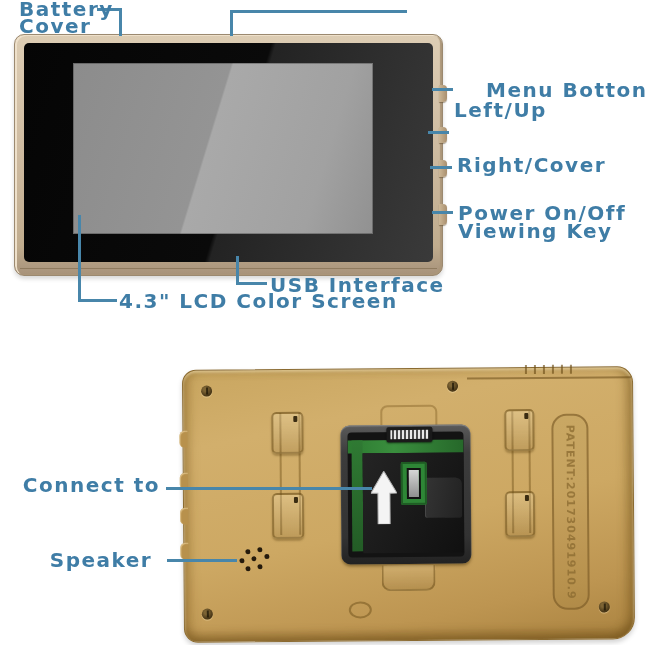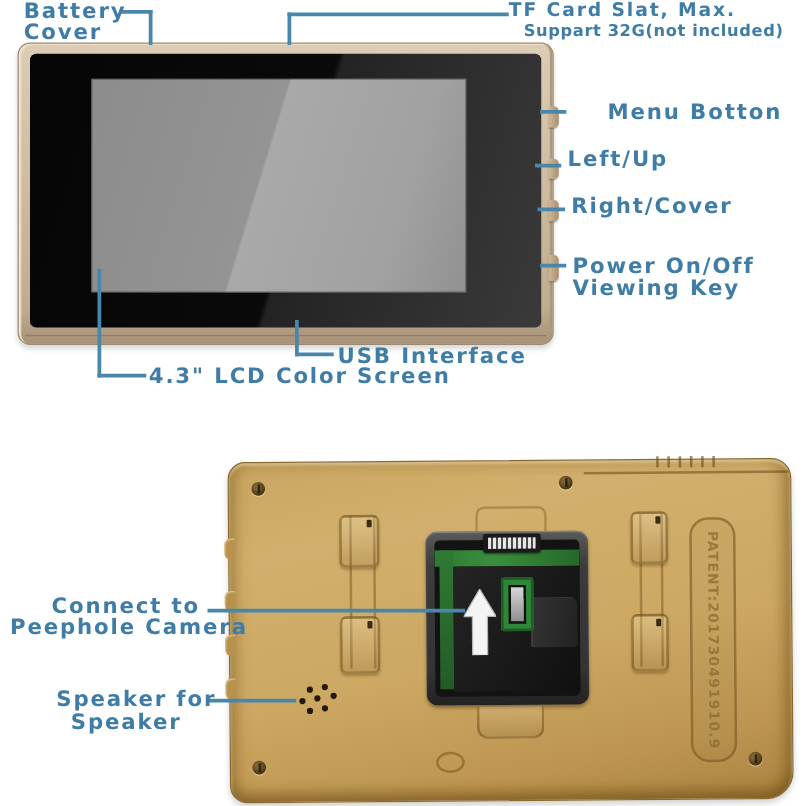--- a/index.html
+++ b/index.html
@@ -2,21 +2,21 @@
 <html><head>
 <meta charset="utf-8">
 <style>
   html,body{margin:0;padding:0;background:#ffffff;}
   #stage{
     position:relative;width:645px;height:645px;background:#ffffff;overflow:hidden;
     font-family:"DejaVu Sans","Liberation Sans",sans-serif;
   }
   
   .lbl{
-    position:absolute;color:#3f7da6;font-weight:700;font-size:17px;
+    position:absolute;color:#3f7da6;font-weight:700;font-size:20px;
     letter-spacing:1.5px;line-height:17px;white-space:pre;
   }
   .lbl .sub{display:block;}
   .aline{position:absolute;background:#4886aa;}
   
   .front{
     position:absolute;left:14px;top:34px;width:427px;height:240px;border-radius:10px;
     background:linear-gradient(180deg,#ddcdb4 0%,#cfbca2 45%,#c0ac8e 88%,#a7927a 100%);
     border:1px solid #9b8970;
     box-shadow:inset 2px 1px 0 #eee0ca,inset -2px -1px 1px #ab9679,0 3px 4px rgba(0,0,0,0.15);
@@ -190,28 +190,27 @@
   <div class="aline" style="left:432px;top:211px;width:21px;height:3px;"></div>
   <div class="aline" style="left:236px;top:256px;width:3px;height:29px;"></div>
   <div class="aline" style="left:236px;top:282px;width:31px;height:3px;"></div>
   <div class="aline" style="left:78px;top:215px;width:3px;height:87px;"></div>
   <div class="aline" style="left:78px;top:299px;width:39px;height:3px;"></div>
   <div class="aline" style="left:166px;top:487px;width:206px;height:3px;"></div>
   <div class="aline" style="left:167px;top:559px;width:70px;height:3px;"></div>
 
   <div class="lbl" style="left:19px;top:1px;"><span class="sub">Battery</span><span class="sub">Cover</span></div>
 
-  <div class="lbl" style="left:407px;top:0px;font-size:15px;"><span class="sub">TF Card Slat, Max.</span><span class="sub" style="font-size:13px;letter-spacing:0.5px;padding-left:12px;">Suppart 32G(not included)</span></div>
 
   <div class="lbl" style="left:486px;top:82px;">Menu Botton</div>
-  <div class="lbl" style="left:454px;top:120px;text-align:right;">Left/Up</div>
+  <div class="lbl" style="left:454px;top:102px;text-align:right;">Left/Up</div>
   <div class="lbl" style="left:457px;top:157px;">Right/Cover</div>
 
   <div class="lbl" style="left:270px;top:277px;">USB Interface</div>
 
   <div class="lbl" style="left:458px;top:204px;line-height:18px;"><span class="sub">Power On/Off</span><span class="sub">Viewing Key</span></div>
   <div class="lbl" style="left:119px;top:293px;">4.3" LCD Color Screen</div>
 
-  <div class="lbl" style="left:8px;top:477px;width:152px;text-align:right;"><span class="sub">Connect to</span><span class="sub">Peephole Camera</span></div>
-
-  <div class="lbl" style="left:45px;top:551px;width:112px;text-align:center;line-height:18px;"><span class="sub">Speaker for</span><span class="sub">Speaker</span></div>
+  <div class="lbl" style="left:8px;top:477px;width:152px;text-align:right;"><span class="sub">Connect to</span></div>
+
+  <div class="lbl" style="left:45px;top:551px;width:112px;text-align:center;line-height:18px;"><span class="sub">Speaker</span></div>
 
 </div>
 
 </body></html>

